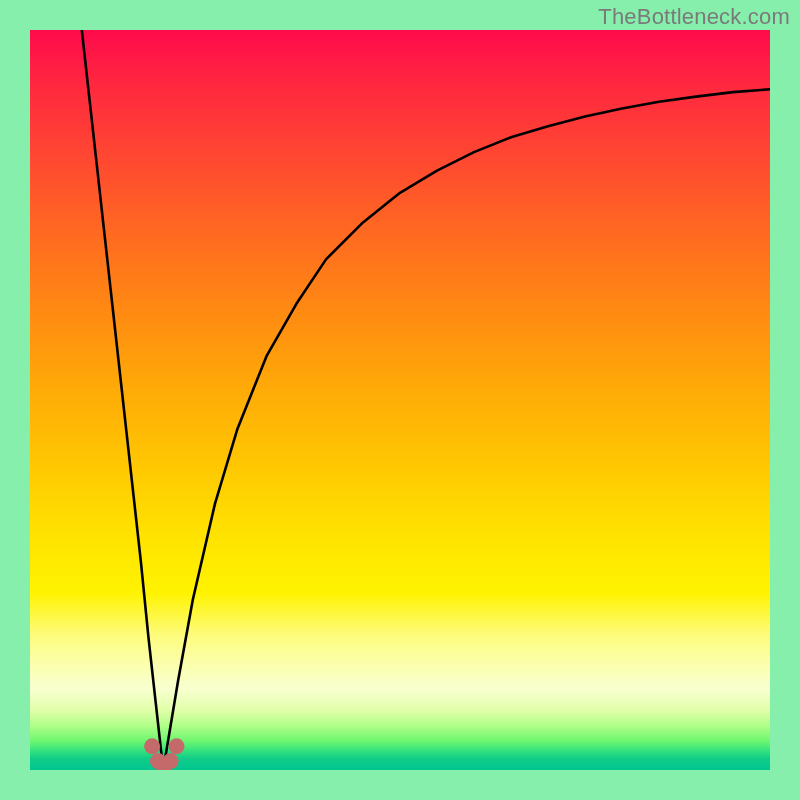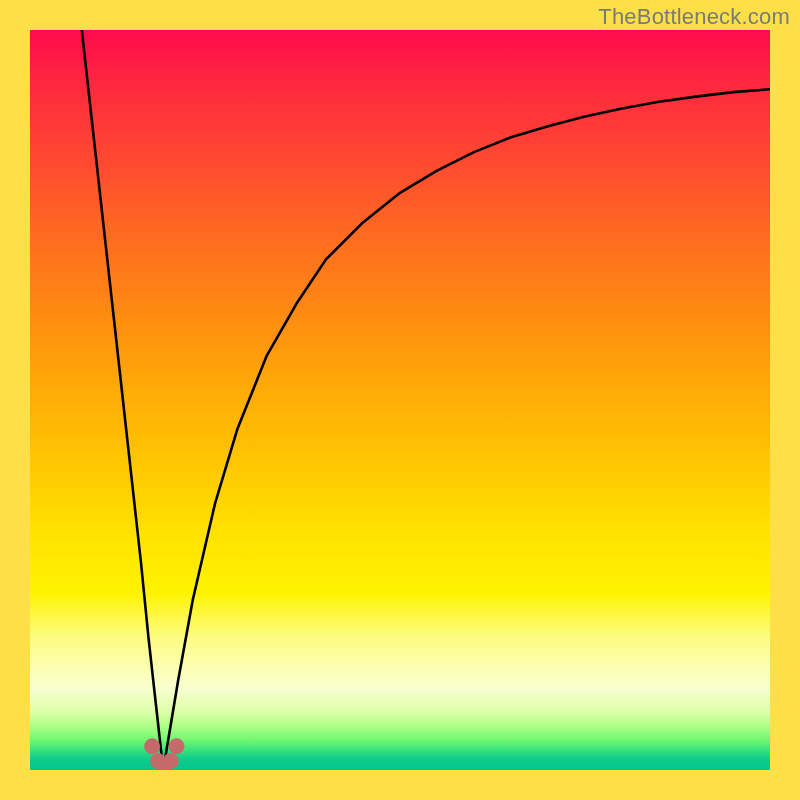--- a/index.html
+++ b/index.html
@@ -8,21 +8,21 @@
     width: 800px;
     height: 800px;
     background: #000;
     overflow: hidden;
     font-family: Arial, Helvetica, sans-serif;
   }
   .outer {
     position: relative;
     width: 800px;
     height: 800px;
-    background: #fde047;
+    background: #86efac;
   }
   .attribution {
     position: absolute;
     top: 4px;
     right: 10px;
     color: #7a7a7a;
     font-size: 22px;
     letter-spacing: 0.2px;
     font-weight: 400;
     z-index: 5;

